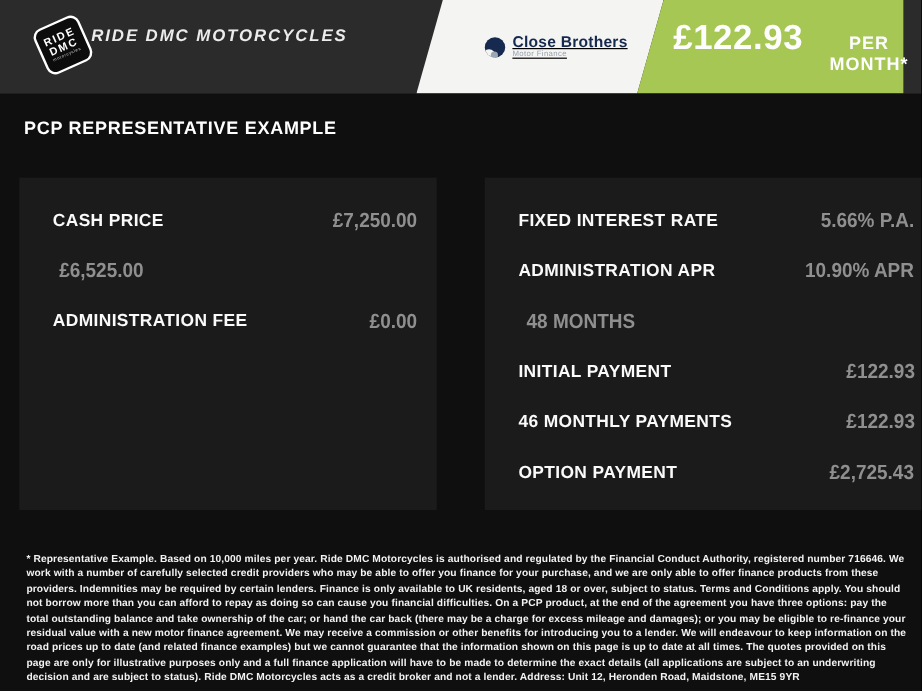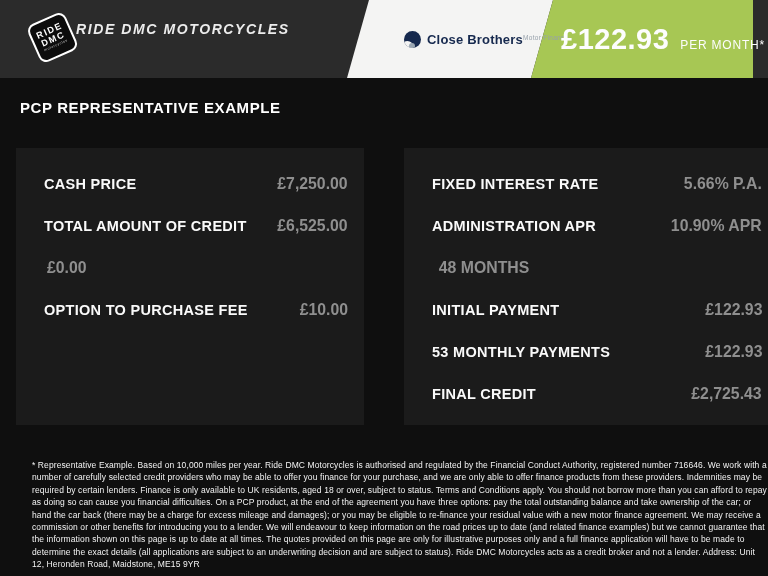--- a/index.html
+++ b/index.html
@@ -20,41 +20,41 @@
     background:#0c0c0c;border:2px solid #fff;border-radius:8px;
     display:flex;flex-direction:column;align-items:center;justify-content:center;line-height:1;}
   .diamond .l1,.diamond .l2{font-size:9px;font-weight:700;color:#fff;letter-spacing:1.5px;}
   .diamond .l3{font-size:3.5px;color:#cfcfcf;letter-spacing:.6px;margin-top:1px;}
   .brand{position:absolute;left:76px;top:0;height:58px;display:flex;align-items:center;
     font-style:italic;font-weight:700;font-size:14px;letter-spacing:1.6px;color:#ececec;white-space:nowrap;}
   .cb{position:absolute;left:404px;top:0;height:78px;display:flex;align-items:center;gap:6px;}
   .cb-ring{position:relative;width:17px;height:17px;border-radius:50%;background:var(--navy,#1e3e70);overflow:hidden;flex:0 0 auto;}
   .cb-ring .hole{position:absolute;width:11px;height:11px;border-radius:50%;background:#f4f4f3;left:-2px;bottom:-4px;}
   .cb-ring .dot{position:absolute;width:6px;height:6px;border-radius:50%;background:#9aa6b2;left:5px;bottom:-1px;}
-  .cb-text{display:flex;flex-direction:row;line-height:1;}
+  .cb-text{display:flex;flex-direction:column;line-height:1;text-decoration:underline;}
   .cb-name{font-size:13px;font-weight:700;color:var(--navy,#15294d);letter-spacing:.2px;}
   .cb-sub{font-size:6.5px;color:#97a1ab;margin-top:2px;letter-spacing:.3px;}
   .price-wrap{position:absolute;left:561px;top:0;height:78px;display:flex;align-items:center;}
   .price-inner{display:flex;align-items:baseline;gap:11px;}
   .price-big{font-size:29px;font-weight:700;color:#fdfdfd;letter-spacing:.5px;}
-  .price-suffix{font-size:12px;font-weight:400;color:#fdfdfd;letter-spacing:.8px;}
+  .price-suffix{font-size:15px;font-weight:700;color:#fdfdfd;letter-spacing:.8px;text-align:center;}
   
   .page-title{position:absolute;left:20px;top:99px;font-size:15px;font-weight:700;color:#fff;letter-spacing:.6px;}
   
   .panel{position:absolute;top:148px;height:277px;background:var(--panel-bg,#1b1b1b);
     box-sizing:border-box;padding:15px 16px 10px 28px;}
   .panel.left{left:16px;width:348px;}
   .panel.right{left:404px;width:368px;padding-right:10px;}
   .row{height:42px;display:flex;justify-content:space-between;align-items:center;}
   .row .lbl{font-size:14.5px;font-weight:700;color:#fafafa;letter-spacing:.3px;white-space:nowrap;}
   .row .val{font-size:17px;font-weight:700;color:var(--value-gray,#8f8f8f);white-space:nowrap;
     display:inline-block;transform:scaleX(.93);transform-origin:right center;}
   
-  .disclaimer{position:absolute;left:32px;width:736px;top:459px;
-    font-size:8.5px;line-height:12.4px;font-weight:400;color:#f3f3f3;letter-spacing:.1px;}
+  .disclaimer{position:absolute;left:22px;width:736px;top:459px;
+    font-size:8.5px;line-height:12.4px;font-weight:700;color:#f3f3f3;letter-spacing:.1px;}
 </style>
 </head>
 <body>
 
 <div class="page">
 
   <div class="header">
     <div class="stripe-white"></div>
     <div class="stripe-green"></div>
 
@@ -88,53 +88,49 @@
   </div>
 
   <div class="page-title">PCP REPRESENTATIVE EXAMPLE</div>
 
   <div class="panel left">
     <div class="row">
       <span class="lbl">CASH PRICE</span>
       <span class="val">£7,250.00</span>
     </div>
     <div class="row">
-      <span class="lbl">TOTAL AMOUNT OF CREDIT</span>
       <span class="val">£6,525.00</span>
     </div>
     <div class="row">
+      <span class="lbl">ADMINISTRATION FEE</span>
       <span class="val">£0.00</span>
-    </div>
-    <div class="row">
-      <span class="lbl">OPTION TO PURCHASE FEE</span>
-      <span class="val">£10.00</span>
     </div>
   </div>
 
   <div class="panel right">
     <div class="row">
       <span class="lbl">FIXED INTEREST RATE</span>
       <span class="val">5.66% P.A.</span>
     </div>
     <div class="row">
       <span class="lbl">ADMINISTRATION APR</span>
       <span class="val">10.90% APR</span>
     </div>
     <div class="row">
       <span class="val">48 MONTHS</span>
     </div>
     <div class="row">
       <span class="lbl">INITIAL PAYMENT</span>
       <span class="val">£122.93</span>
     </div>
     <div class="row">
-      <span class="lbl">53 MONTHLY PAYMENTS</span>
+      <span class="lbl">46 MONTHLY PAYMENTS</span>
       <span class="val">£122.93</span>
     </div>
     <div class="row">
-      <span class="lbl">FINAL CREDIT</span>
+      <span class="lbl">OPTION PAYMENT</span>
       <span class="val">£2,725.43</span>
     </div>
   </div>
 
   <div class="disclaimer">* Representative Example. Based on 10,000 miles per year. Ride DMC Motorcycles is authorised and regulated by the Financial Conduct Authority, registered number 716646. We work with a number of carefully selected credit providers who may be able to offer you finance for your purchase, and we are only able to offer finance products from these providers. Indemnities may be required by certain lenders. Finance is only available to UK residents, aged 18 or over, subject to status. Terms and Conditions apply. You should not borrow more than you can afford to repay as doing so can cause you financial difficulties. On a PCP product, at the end of the agreement you have three options: pay the total outstanding balance and take ownership of the car; or hand the car back (there may be a charge for excess mileage and damages); or you may be eligible to re-finance your residual value with a new motor finance agreement. We may receive a commission or other benefits for introducing you to a lender. We will endeavour to keep information on the road prices up to date (and related finance examples) but we cannot guarantee that the information shown on this page is up to date at all times. The quotes provided on this page are only for illustrative purposes only and a full finance application will have to be made to determine the exact details (all applications are subject to an underwriting decision and are subject to status). Ride DMC Motorcycles acts as a credit broker and not a lender. Address: Unit 12, Heronden Road, Maidstone, ME15 9YR</div>
 
 </div>
 
 </body></html>

